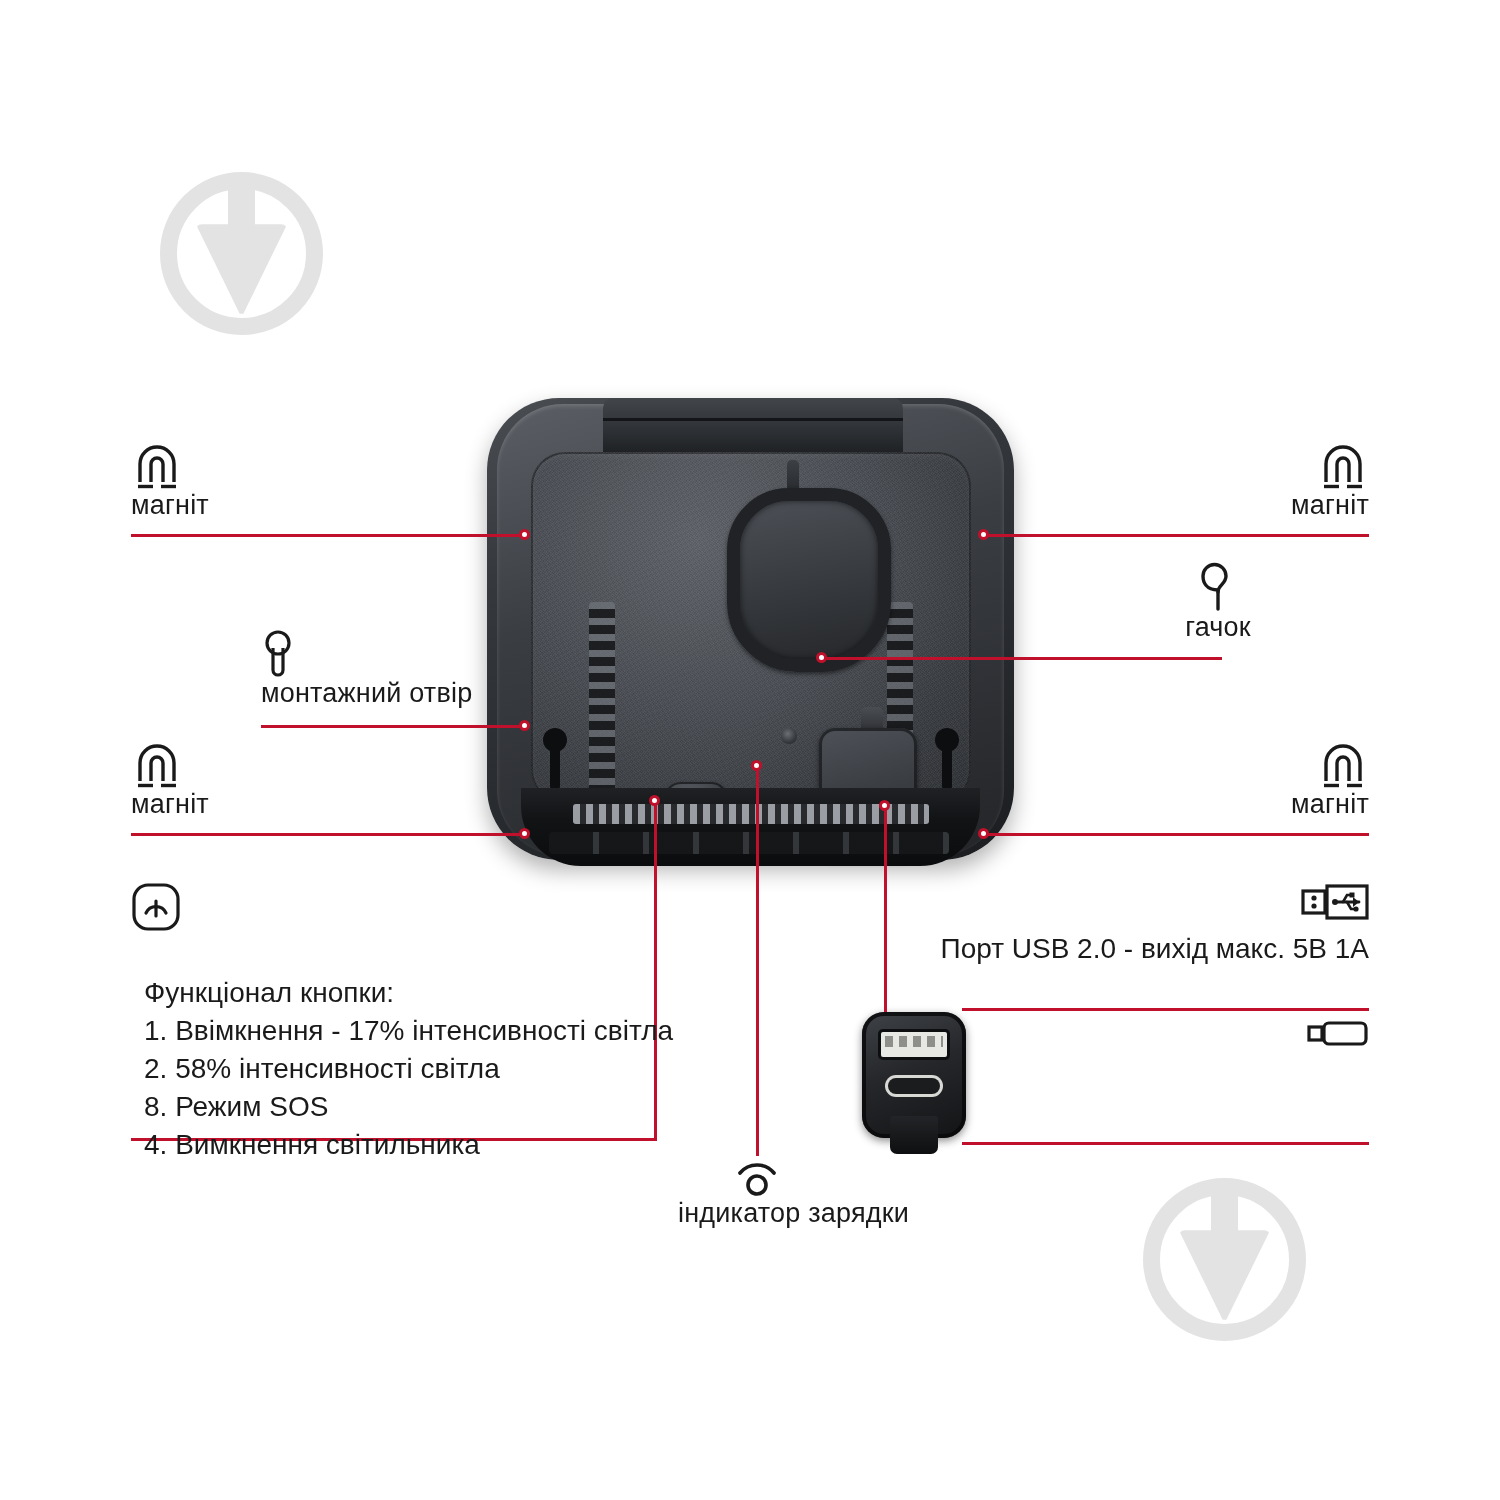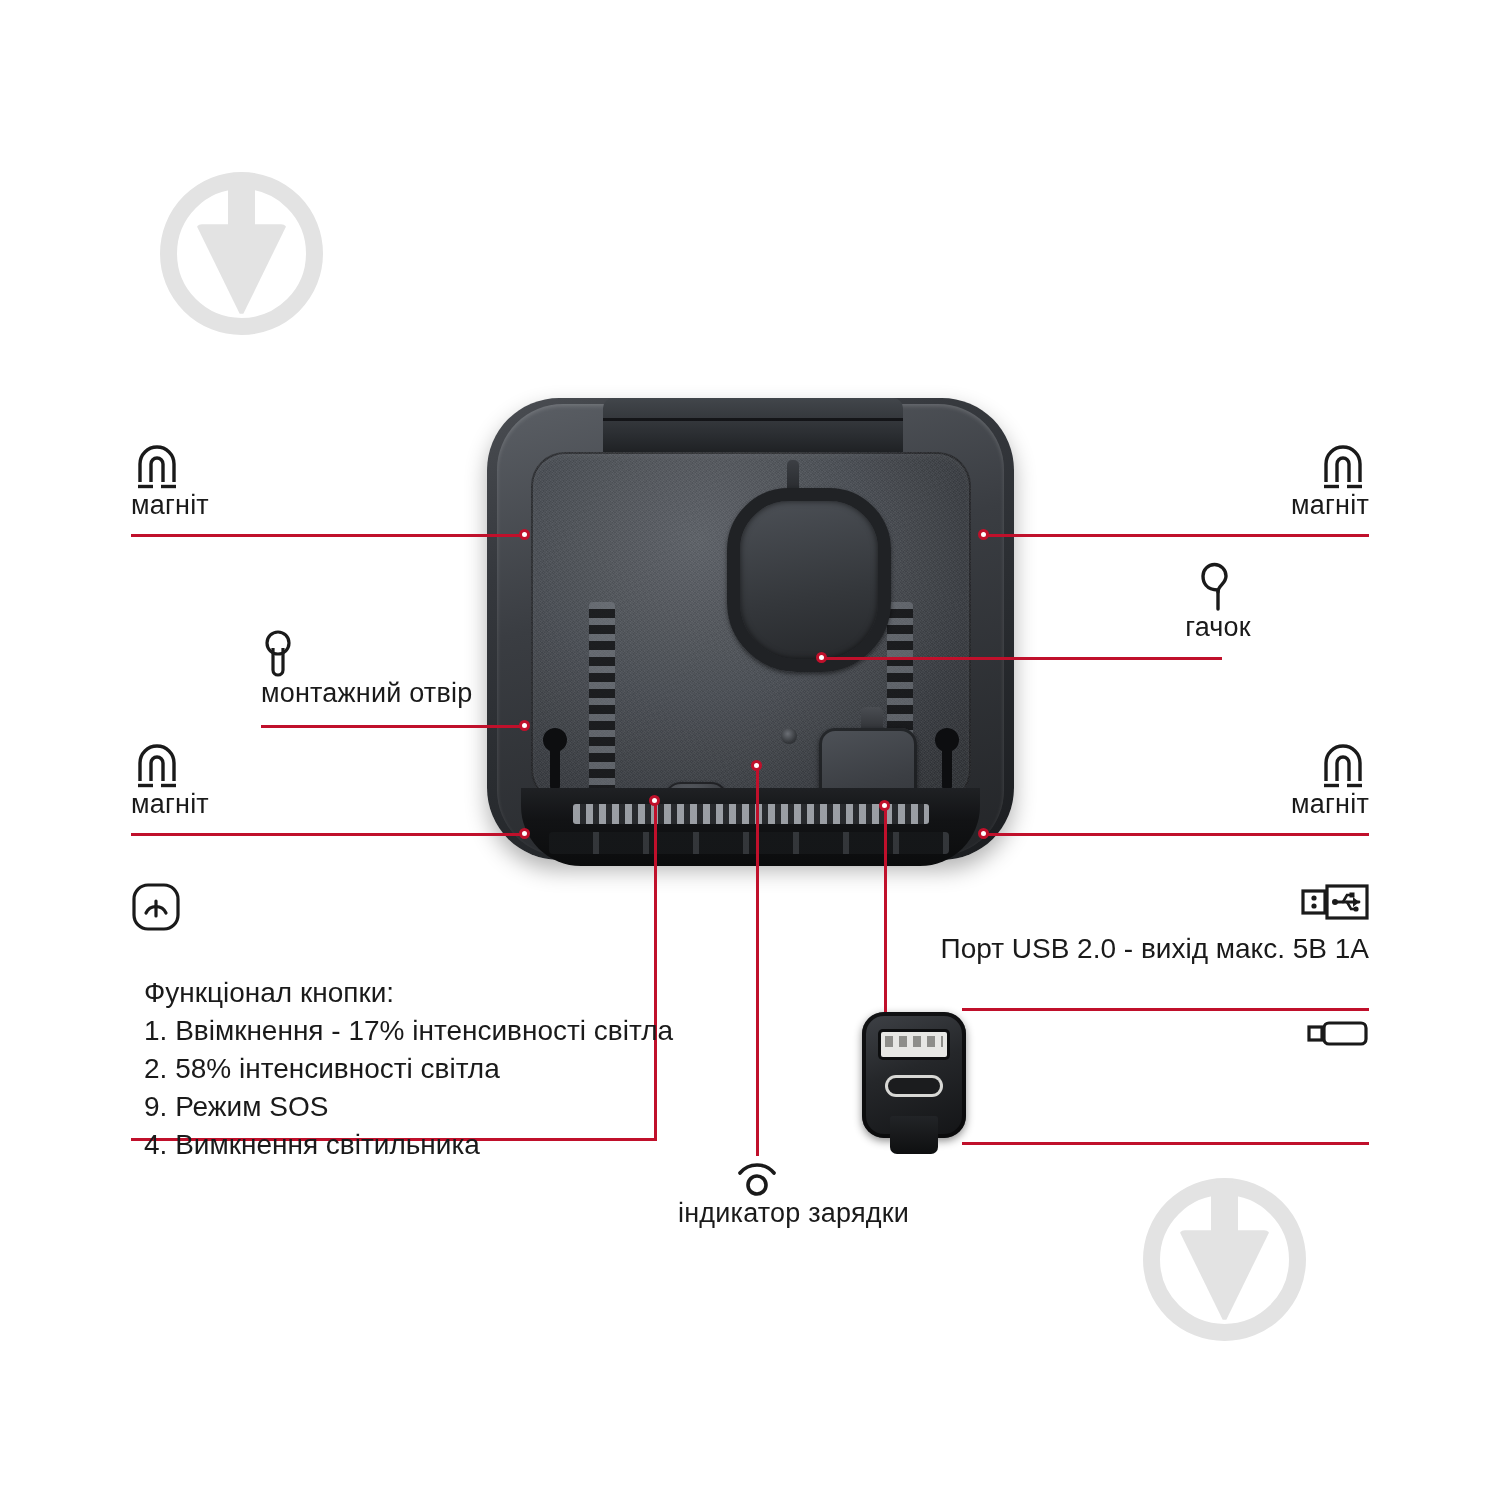--- a/index.html
+++ b/index.html
@@ -525,21 +525,21 @@
         <rect x="3" y="3" width="44" height="44" rx="14" ry="14" fill="none" stroke="#1a1a1a" stroke-width="3.2"></rect>
         <path d="M15 31 A11 11 0 0 1 35 31" fill="none" stroke="#1a1a1a" stroke-width="3.2" stroke-linecap="round"></path>
         <line x1="25" y1="19" x2="25" y2="34" stroke="#1a1a1a" stroke-width="3.2" stroke-linecap="round"></line>
       </svg>
     </span>
   </div>
   <div class="desc" style="left:144px; top:942px;margin-top:32px;">
     <span class="row">Функціонал кнопки:</span>
     <span class="row">1. Ввімкнення - 17% інтенсивності світла</span>
     <span class="row">2. 58% інтенсивності світла</span>
-    <span class="row">9. Режим SOS</span>
+    <span class="row">8. Режим SOS</span>
     <span class="row">4. Вимкнення світильника</span>
   </div>
 
   <div style="position:absolute; right:131px; top:884px; text-align:right;">
     <span class="ico" style="display:block; line-height:0;">
       <svg width="68" height="36" viewBox="0 0 68 36">
         <rect x="2" y="7" width="22" height="22" fill="none" stroke="#1a1a1a" stroke-width="3.2"></rect>
         <circle cx="13" cy="14" r="2.6" fill="#1a1a1a"></circle>
         <circle cx="13" cy="22" r="2.6" fill="#1a1a1a"></circle>
         <rect x="26" y="2" width="40" height="32" fill="none" stroke="#1a1a1a" stroke-width="3.2"></rect>

